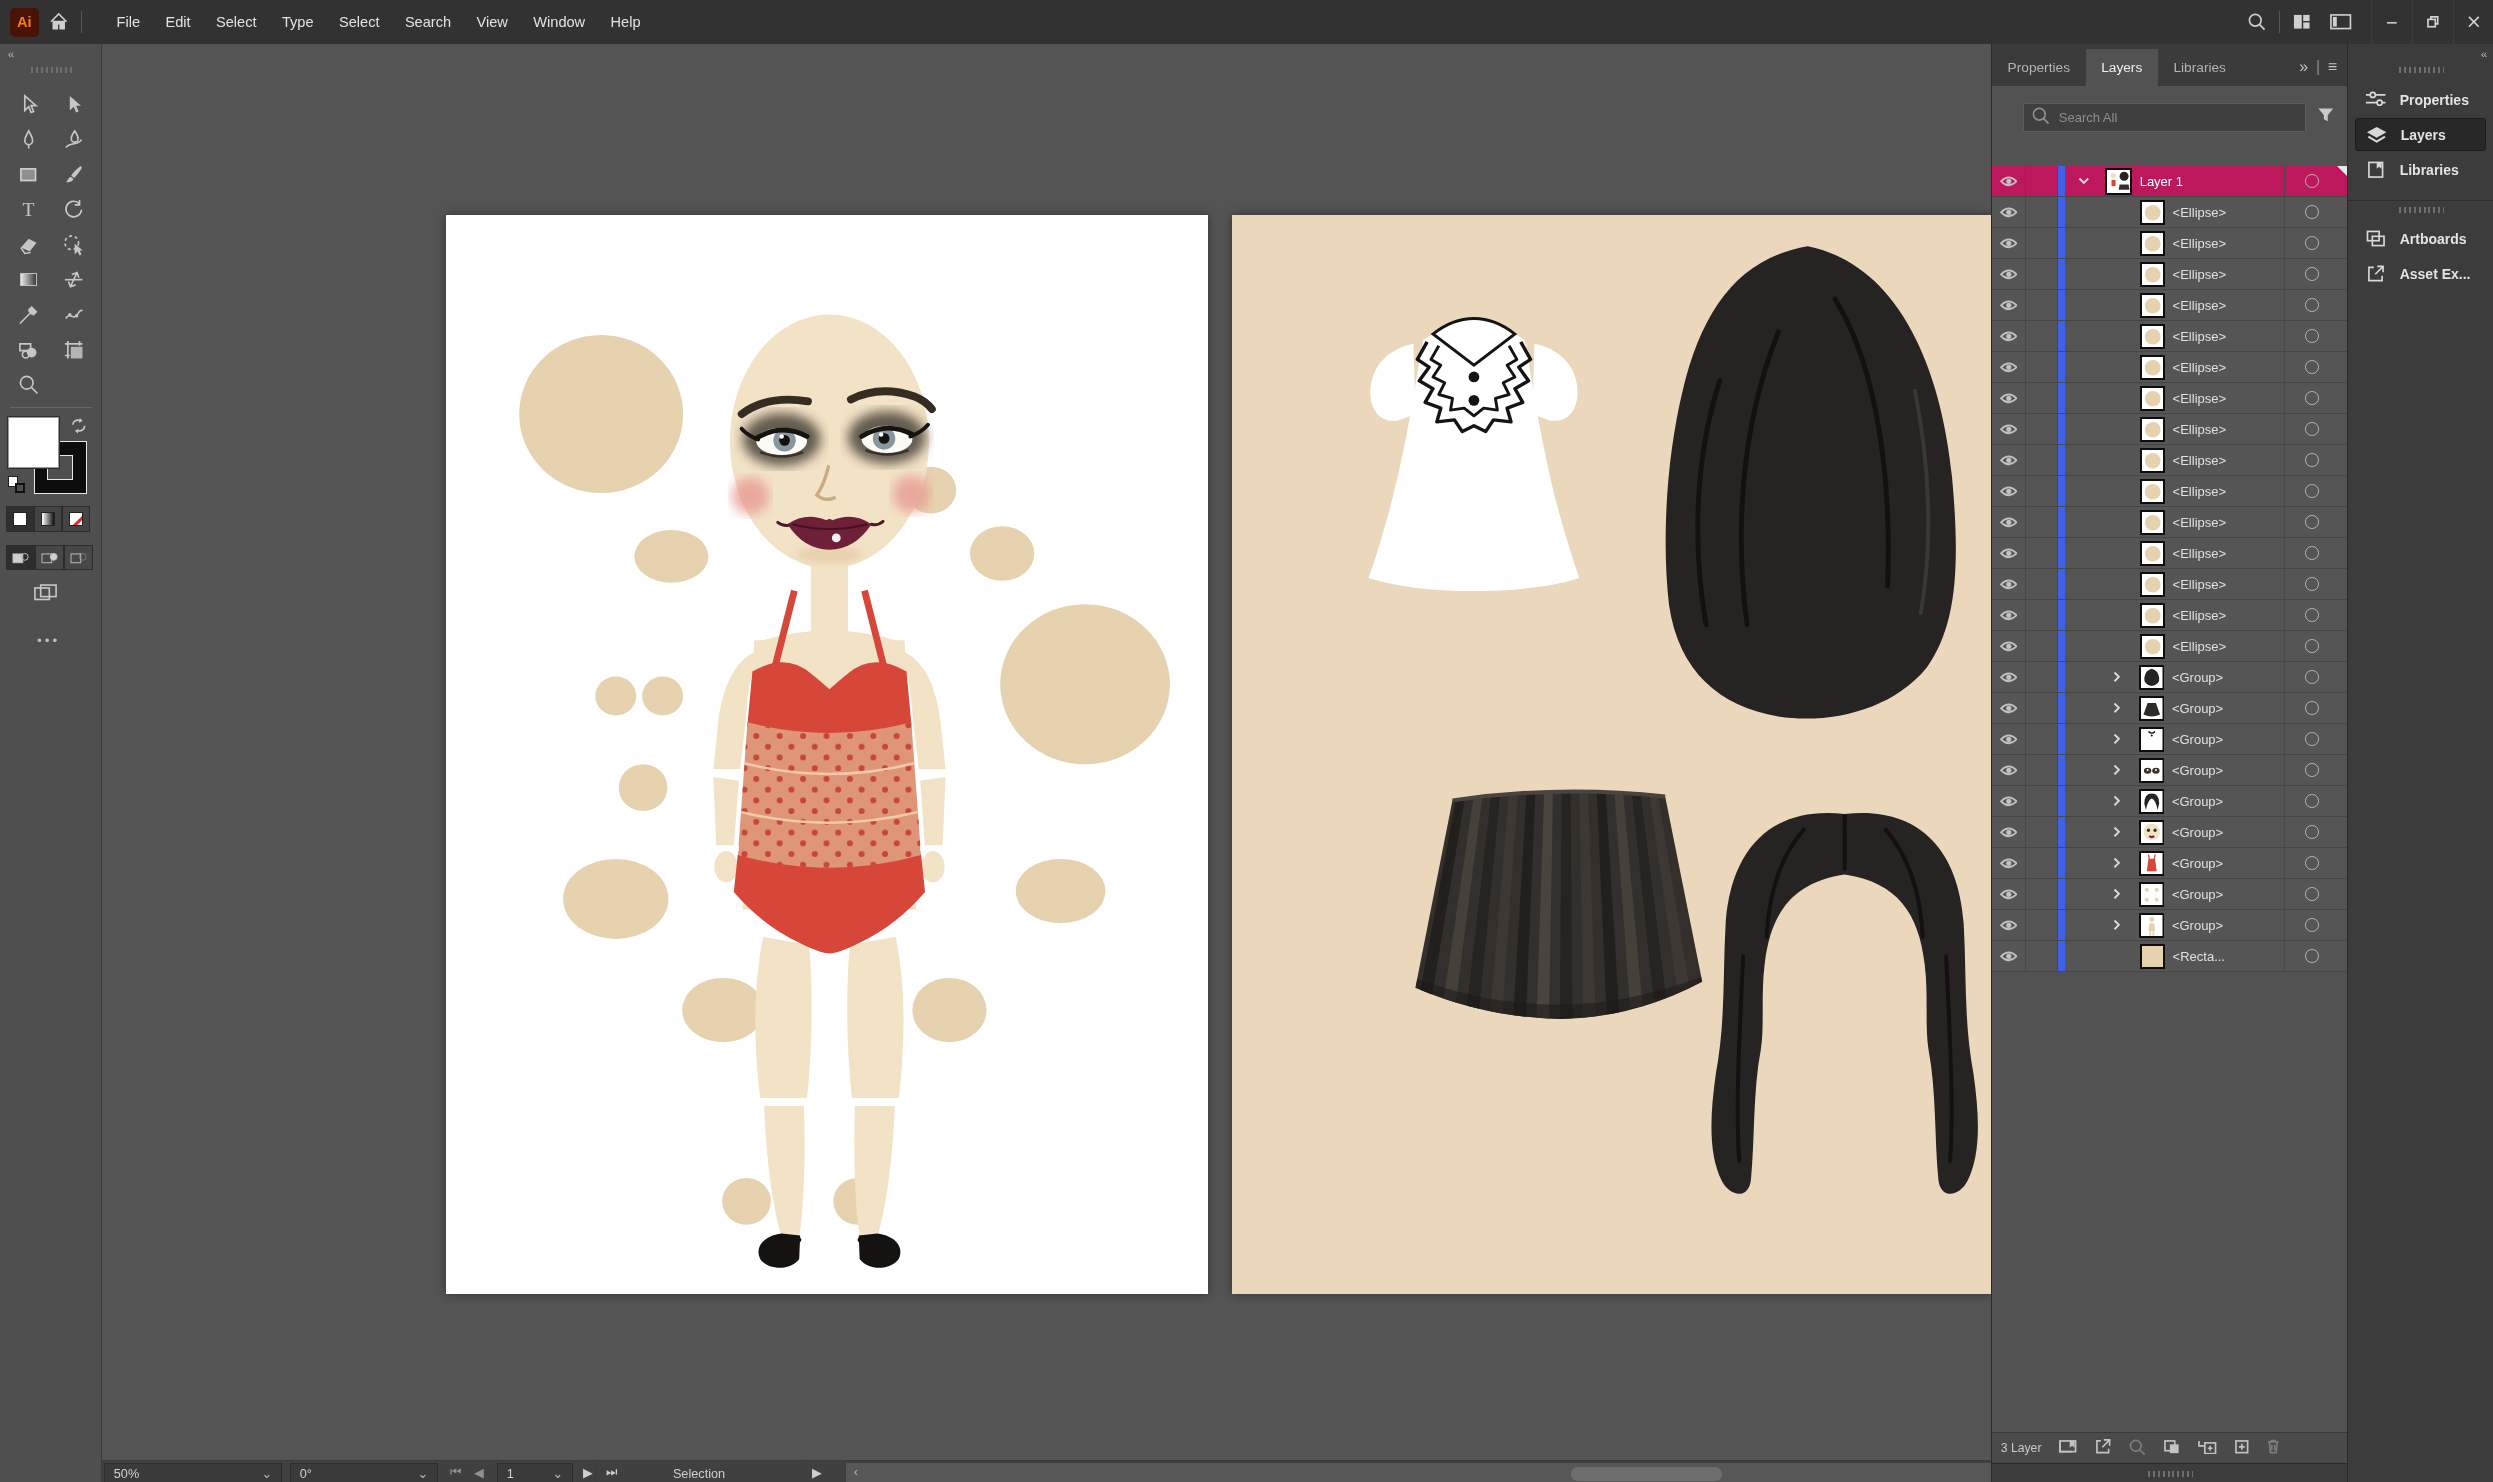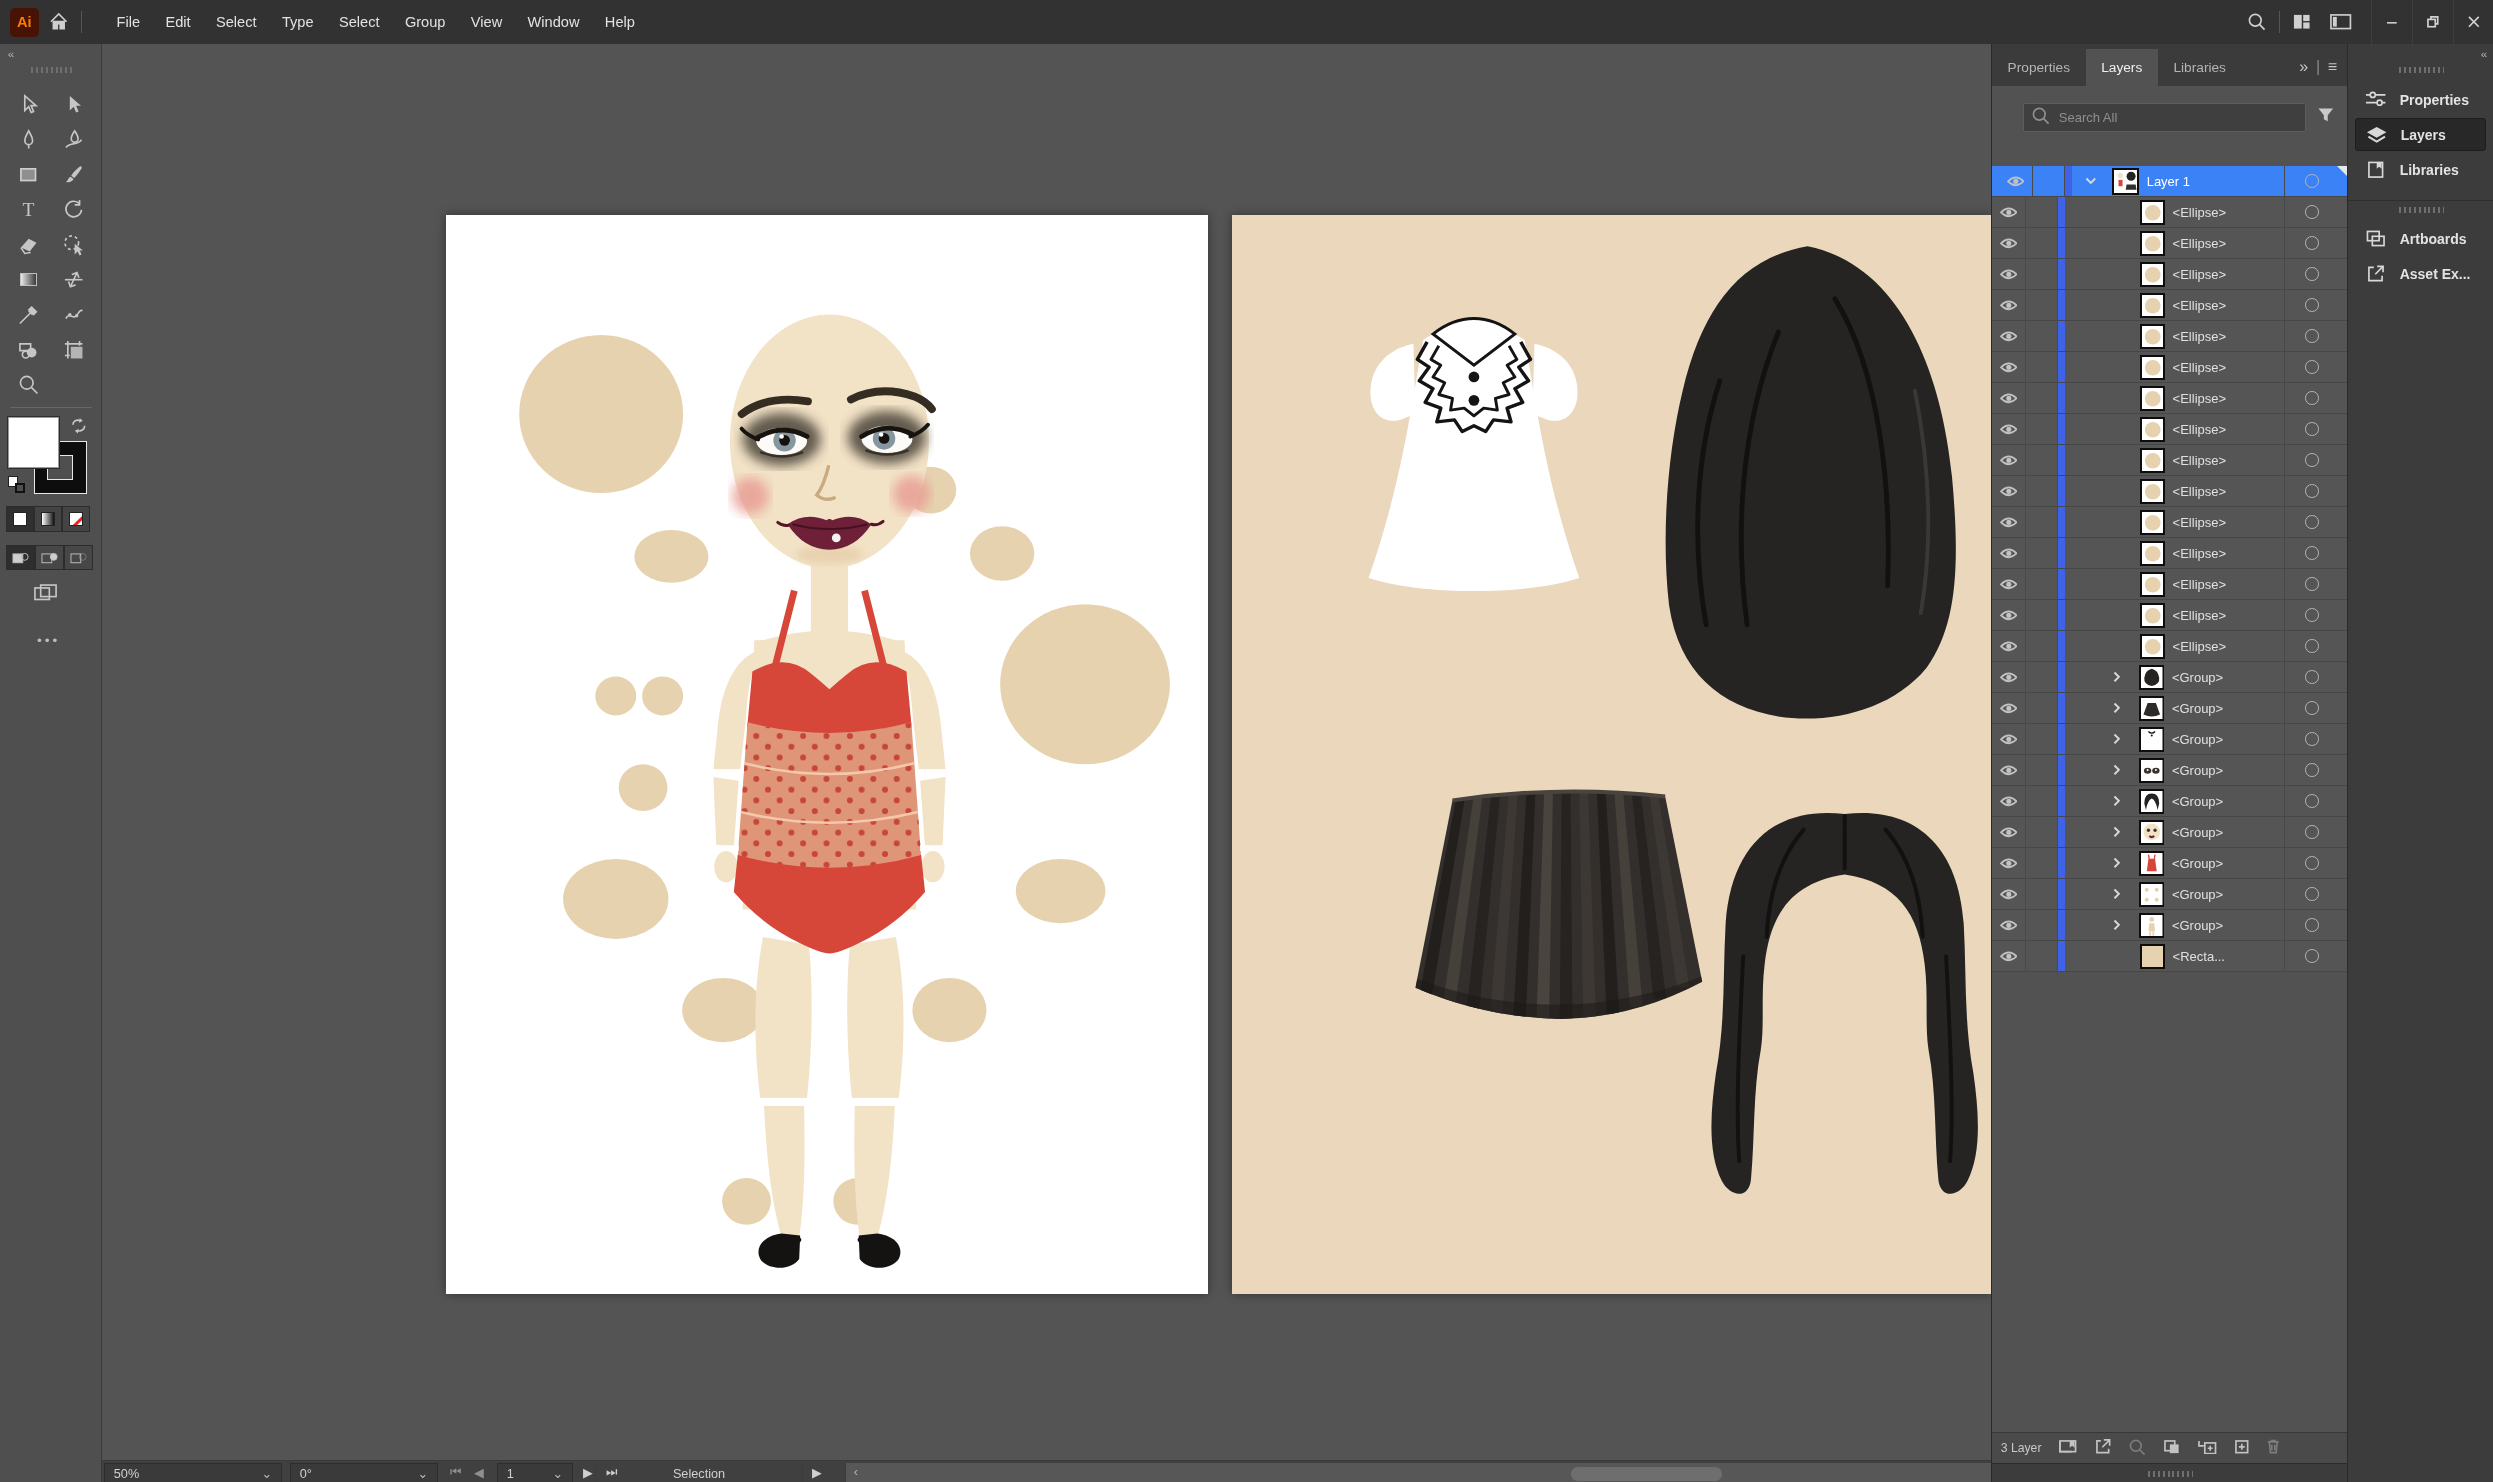--- a/index.html
+++ b/index.html
@@ -79,21 +79,21 @@
   .lp-tab{height:37px;padding:0 15.6px;font-size:13.7px;display:flex;align-items:center;}
   .lp-tab.active{background:#525252;color:#f0f0f0;}
   #lp-header .hdr-icons{margin-left:auto;display:flex;align-items:center;gap:7.8px;padding:0 9.8px 9.8px 0;color:#c5c5c5;}
   #lp-search-row{position:absolute;left:17px;top:42px;width:100%;height:62px;display:flex;align-items:center;}
   #lp-search{margin-left:13.7px;width:283px;height:29px;background:#3f3f3f;border:1px solid #5d5d5d;border-radius:2px;
     display:flex;align-items:center;color:#8f8f8f;gap:7.8px;padding:0 7.8px;font-size:13px;}
   #lp-filter{margin-left:11.7px;color:#c9c9c9;}
   #lp-rows{position:absolute;left:0;top:122px;width:100%;}
   .lrow{display:grid;grid-template-columns:34px 32px 6.8px 1fr 54px 8.8px;height:31px;
     background:#555555;border-bottom:1px solid #474747;color:#e0e0e0;font-size:13px;}
-  .lrow.sel{background:#3b82f6;color:#fff;padding-left:7px;}
+  .lrow.sel{background:#be185d;color:#fff;}
   .c-eye{display:flex;align-items:center;justify-content:center;color:#c2c2c2;border-right:1px solid #494949;}
   .c-lock{border-right:1px solid #494949;}
   .c-bar{background:var(--accent_blue);}
   .c-main{display:flex;align-items:center;overflow:hidden;}
   .c-target{display:flex;align-items:center;justify-content:center;border-left:1px solid #494949;}
   .circ{width:13.7px;height:13.7px;border:1.5px solid #b5b5b5;border-radius:50%;}
   .c-edge{position:relative;}
   .lrow.sel .c-edge::after{content:"";position:absolute;right:0;top:0;
     border-top:10.7px solid #e8e8e8;border-left:10.7px solid transparent;}
   .chev-s{width:13.7px;display:flex;justify-content:center;color:#d8d8d8;flex:none;}
@@ -129,21 +129,21 @@
         <path d="M5.5 10 V18 H9.5 V13 H12.5 V18 H16.5 V10" fill="currentColor"></path>
       </svg>
     </div>
   <div class="tb-sep"></div>
   <div id="menubar">
       <div class="menu-item">File</div>
       <div class="menu-item">Edit</div>
       <div class="menu-item">Select</div>
       <div class="menu-item">Type</div>
       <div class="menu-item">Select</div>
-      <div class="menu-item">Group</div>
+      <div class="menu-item">Search</div>
       <div class="menu-item">View</div>
       <div class="menu-item">Window</div>
       <div class="menu-item">Help</div>
     </div>
   <div id="titlebar-right">
     <div class="tb-icon">
         <svg width="19.5" height="19.5" viewBox="0 0 20 20" fill="none" stroke="currentColor" stroke-width="1.7">
           <circle cx="8.5" cy="8.5" r="6"></circle>
           <path d="M13 13 L18 18"></path>
         </svg>

